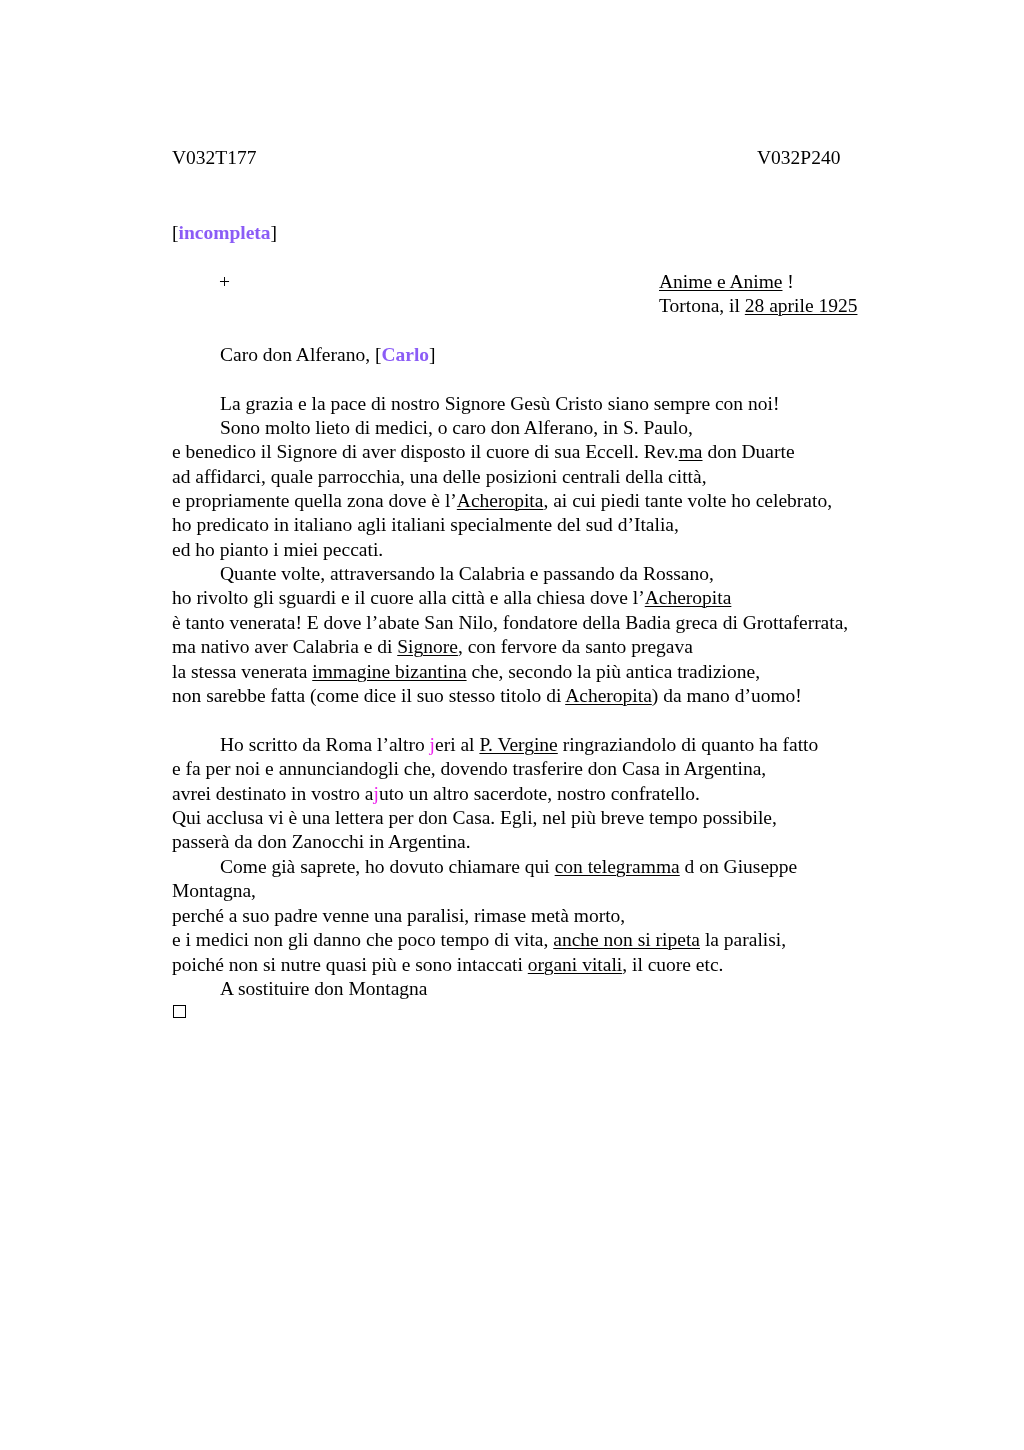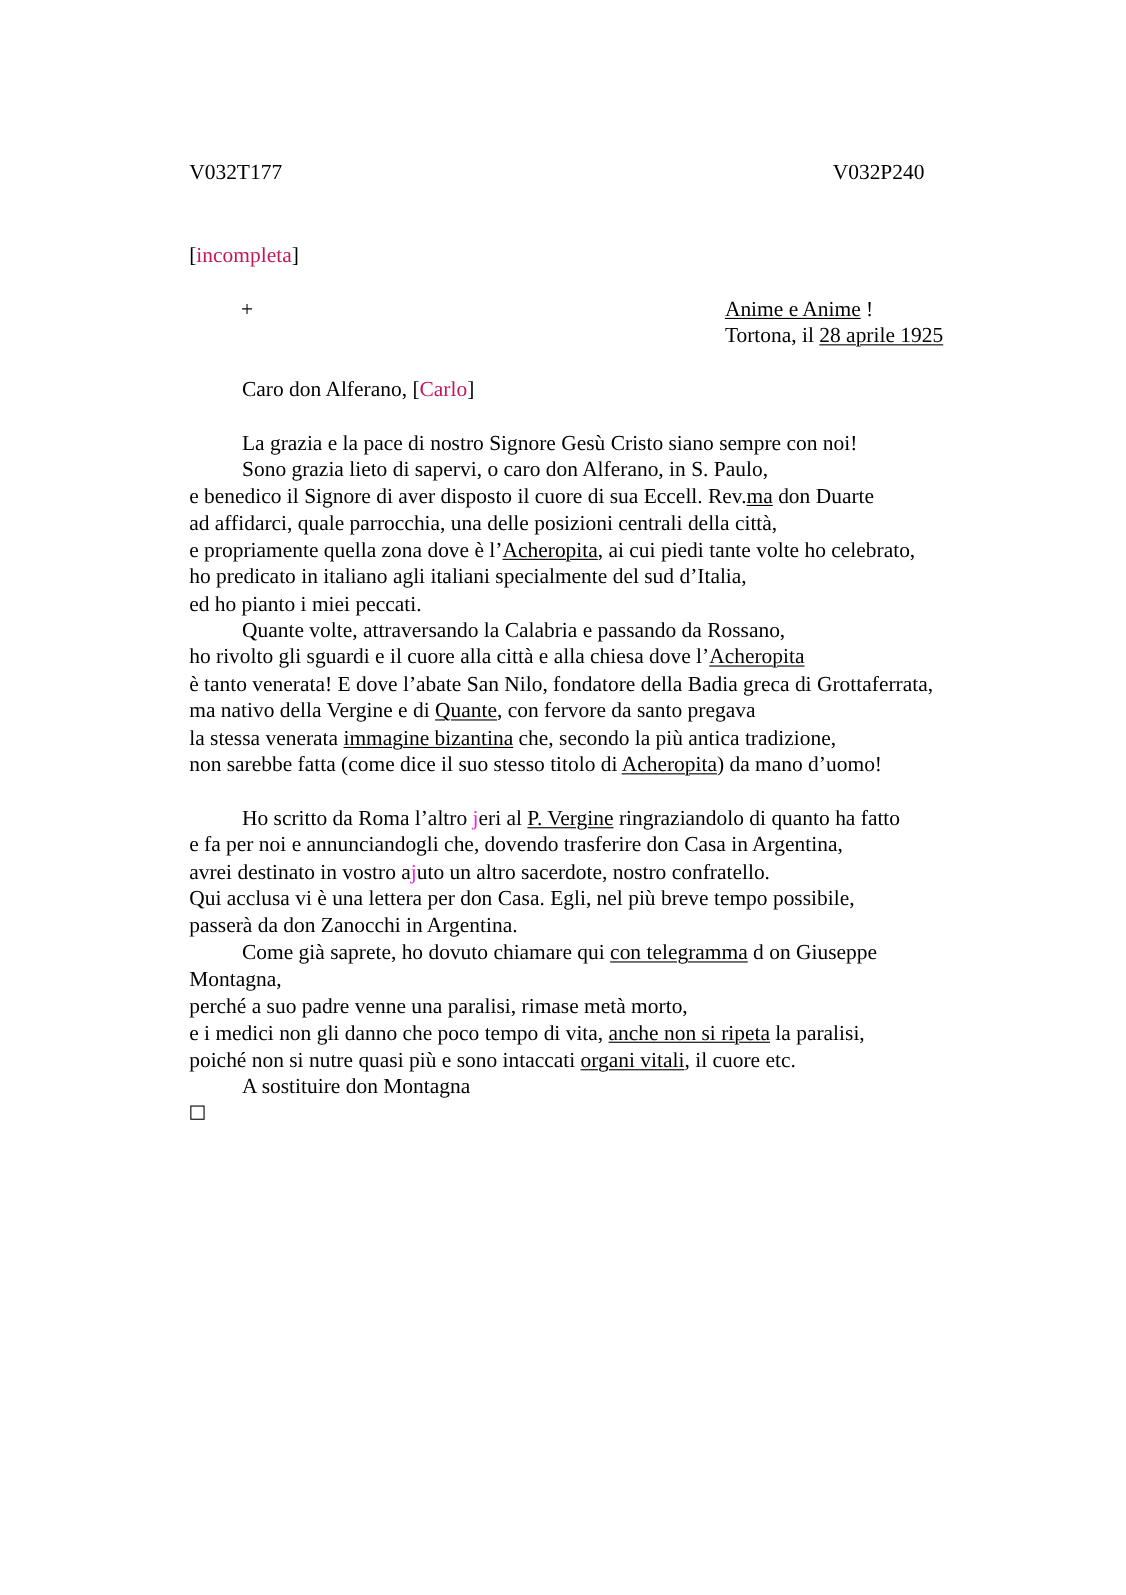--- a/index.html
+++ b/index.html
@@ -4,21 +4,21 @@
   <style>
     html, body { margin: 0; padding: 0; background: #ffffff; }
     body {
       width: 1024px; height: 1450px; position: relative; overflow: hidden;
       font-family: "Liberation Serif", "DejaVu Serif", serif;
       font-size: 19.5px; color: #000000;
     }
     .page { position: absolute; left: 0; top: 0; width: 1024px; height: 1122px; }
     .abs { position: absolute; white-space: nowrap; line-height: 24px; }
     .u { text-decoration: underline; text-underline-offset: 2px; text-decoration-thickness: 1px; }
-    .blue { color: #be185d; }
+    .blue { color: #8b5cf6; font-weight: bold; }
     .mag { color: #ee22ee; }
     .line { position: absolute; left: 172px; white-space: nowrap; line-height: 24px; }
     .ind { left: 220px; }
     .box { position: absolute; left: 173px; top: 1005px; width: 13px; height: 13px; border: 1.6px solid #000; box-sizing: border-box; }
   </style>
 </head>
 <body>
 
 <div class="page">
 
@@ -28,30 +28,30 @@
   <div class="abs" style="left:172px; top:221px;"><span>[</span><span class="blue">incompleta</span><span>]</span></div>
 
   <div class="abs" style="left:219px; top:270px;">+</div>
 
   <div class="abs" style="left:659px; top:270px;"><span class="u">Anime e Anime</span><span> !</span></div>
   <div class="abs" style="left:659px; top:294px;"><span>Tortona, il </span><span class="u">28 aprile 1925</span></div>
 
   <div class="abs" style="left:220px; top:343px;"><span>Caro don Alferano, </span><span>[</span><span class="blue">Carlo</span><span>]</span></div>
 
   <div class="line ind" style="top:392px;">La grazia e la pace di nostro Signore Gesù Cristo siano sempre con noi!</div>
-  <div class="line ind" style="top:416px;">Sono grazia lieto di sapervi, o caro don Alferano, in S. Paulo,</div>
+  <div class="line ind" style="top:416px;">Sono molto lieto di medici, o caro don Alferano, in S. Paulo,</div>
   <div class="line" style="top:440px;"><span>e benedico il Signore di aver disposto il cuore di sua Eccell. Rev.</span><span class="u">ma</span><span> don Duarte</span></div>
   <div class="line" style="top:465px;">ad affidarci, quale parrocchia, una delle posizioni centrali della città,</div>
   <div class="line" style="top:489px;"><span>e propriamente quella zona dove è l’</span><span class="u">Acheropita</span><span>, ai cui piedi tante volte ho celebrato,</span></div>
   <div class="line" style="top:513px;">ho predicato in italiano agli italiani specialmente del sud d’Italia,</div>
   <div class="line" style="top:538px;">ed ho pianto i miei peccati.</div>
   <div class="line ind" style="top:562px;text-align:right;">Quante volte, attraversando la Calabria e passando da Rossano,</div>
   <div class="line" style="top:586px;"><span>ho rivolto gli sguardi e il cuore alla città e alla chiesa dove l’</span><span class="u">Acheropita</span></div>
   <div class="line" style="top:611px;">è tanto venerata! E dove l’abate San Nilo, fondatore della Badia greca di Grottaferrata,</div>
-  <div class="line" style="top:635px;"><span>ma nativo della Vergine e di </span><span class="u">Quante</span><span>, con fervore da santo pregava</span></div>
+  <div class="line" style="top:635px;"><span>ma nativo aver Calabria e di </span><span class="u">Signore</span><span>, con fervore da santo pregava</span></div>
   <div class="line" style="top:660px;"><span>la stessa venerata </span><span class="u">immagine bizantina</span><span> che, secondo la più antica tradizione,</span></div>
   <div class="line" style="top:684px;"><span>non sarebbe fatta (come dice il suo stesso titolo di </span><span class="u">Acheropita</span><span>) da mano d’uomo!</span></div>
   <div class="line ind" style="top:733px;"><span>Ho scritto da Roma l’altro </span><span class="mag">j</span><span>eri al </span><span class="u">P. Vergine</span><span> ringraziandolo di quanto ha fatto</span></div>
   <div class="line" style="top:757px;">e fa per noi e annunciandogli che, dovendo trasferire don Casa in Argentina,</div>
   <div class="line" style="top:782px;"><span>avrei destinato in vostro a</span><span class="mag">j</span><span>uto un altro sacerdote, nostro confratello.</span></div>
   <div class="line" style="top:806px;">Qui acclusa vi è una lettera per don Casa. Egli, nel più breve tempo possibile,</div>
   <div class="line" style="top:830px;">passerà da don Zanocchi in Argentina.</div>
   <div class="line ind" style="top:855px;"><span>Come già saprete, ho dovuto chiamare qui </span><span class="u">con telegramma</span><span> d on Giuseppe</span></div>
   <div class="line" style="top:879px;">Montagna,</div>
   <div class="line" style="top:904px;">perché a suo padre venne una paralisi, rimase metà morto,</div>

